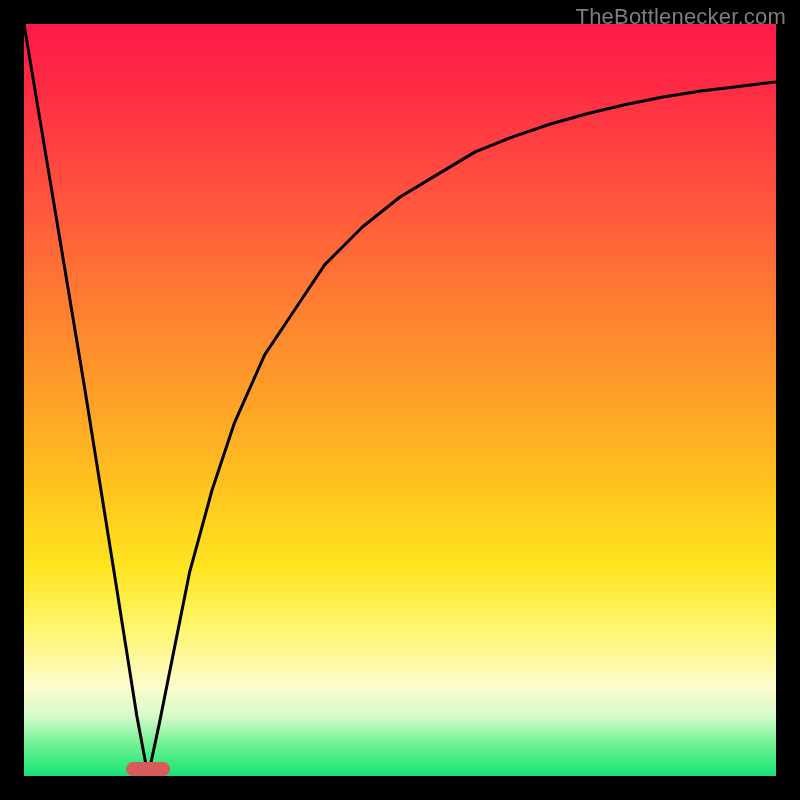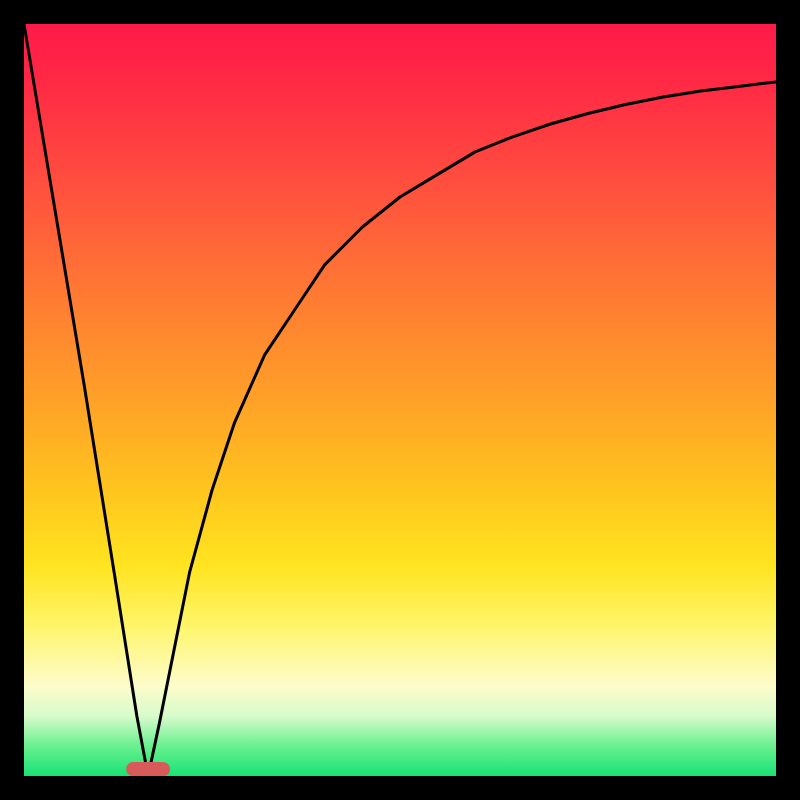--- a/index.html
+++ b/index.html
@@ -63,13 +63,14 @@
 
 <div class="frame">
 
   <div class="plot-area">
     <svg class="plot-svg" viewBox="0 0 752 752" preserveAspectRatio="none">
       <path id="curve-path" fill="none" stroke="#000" stroke-width="3" stroke-linecap="round" stroke-linejoin="round" d="M0.00 0.00 L30.08 180.48 L60.16 360.96 L90.24 548.96 L112.80 691.84 L124.08 752.00 L135.36 699.36 L150.40 624.16 L165.44 548.96 L188.00 466.24 L210.56 398.56 L240.64 330.88 L270.72 285.76 L300.80 240.64 L338.40 203.04 L376.00 172.96 L413.60 150.40 L451.20 127.84 L488.80 112.80 L526.40 100.02 L564.00 89.49 L601.60 80.46 L639.20 72.94 L676.80 66.93 L714.40 62.42 L752.00 57.90"></path>
       <rect id="marker-rect" rx="7" ry="7" height="14" fill="#d85a5a" x="102.08" y="738.00" width="44"></rect>
     </svg>
   </div>
 
+  <div class="watermark">TheBottlenecker.com</div>
 </div>
 
 </body></html>

